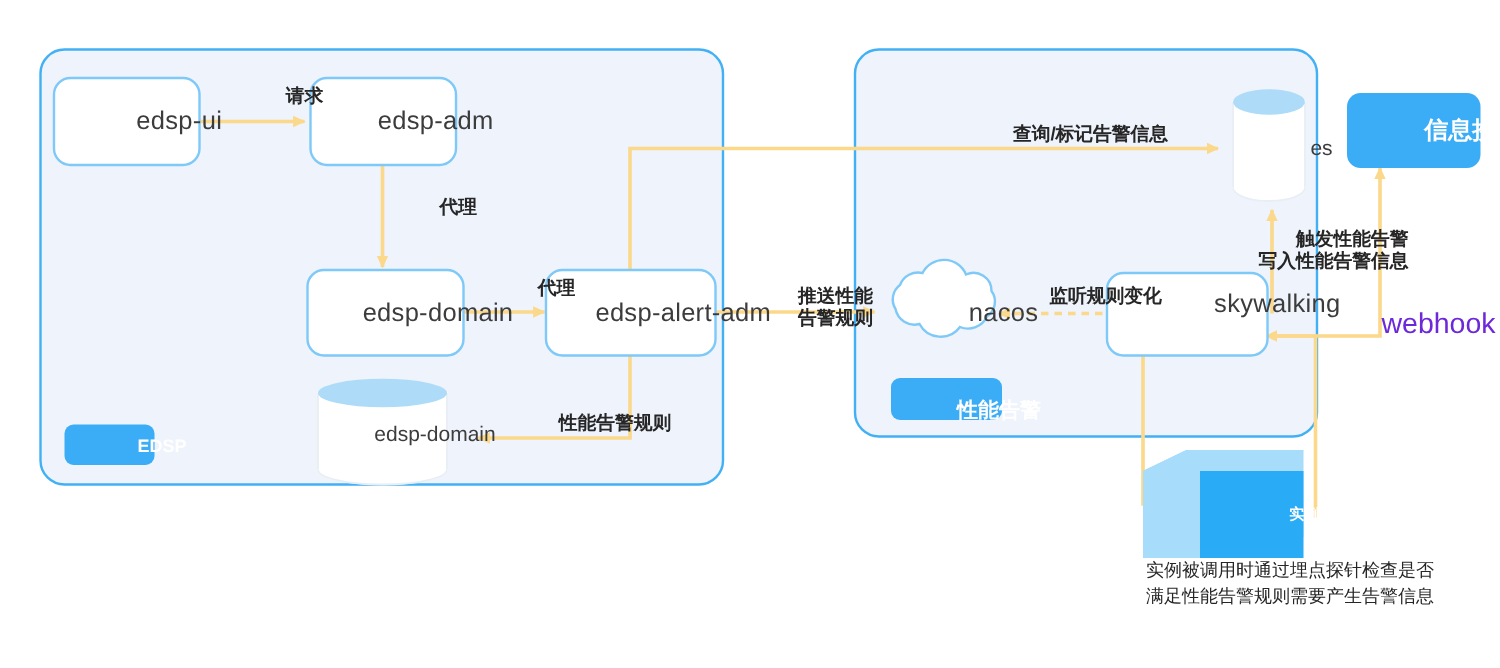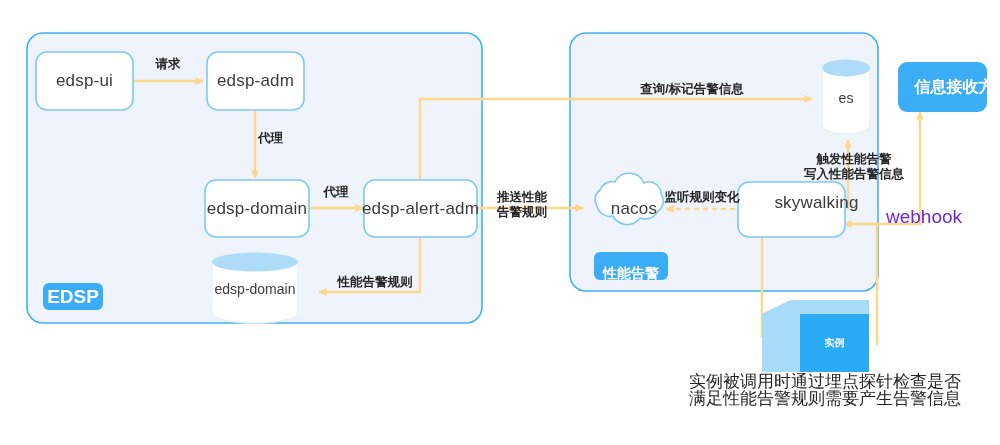--- a/index.html
+++ b/index.html
@@ -5,28 +5,28 @@
   html,body{margin:0;padding:0;background:#ffffff;}
   body{
     width:1000px;height:445px;position:relative;overflow:hidden;
     font-family:"Liberation Sans","DejaVu Sans",sans-serif;
     color:#333333;
   }
   #diagram{position:absolute;inset:0;width:1000px;height:445px;}
 
   .node-label{
     position:absolute;display:flex;align-items:center;justify-content:center;
-    text-align:center;pointer-events:none;white-space:pre;
+    text-align:right;pointer-events:none;white-space:pre;margin-left:35px;
   }
   .box-text{font-size:17px;color:#3c3c3c;letter-spacing:.2px;}
   .badge-text{font-size:16px;color:#ffffff;font-weight:bold;}
   .cube-text{font-size:10px;color:#ffffff;font-weight:bold;}
   .edge-text{font-size:12.5px;color:#262626;font-weight:bold;line-height:15px;}
   .edge-text-en{font-size:19px;color:#6d28d9;font-weight:normal;}
-  .note-text{font-size:17px;color:#262626;line-height:17px;font-weight:normal;}
+  .note-text{font-size:12px;color:#262626;line-height:17px;font-weight:normal;font-family:Liberation Mono, monospace;}
   .cyl-text{font-size:14px;color:#3c3c3c;}
 </style>
 </head>
 <body>
 
 <svg id="diagram" viewBox="0 0 1000 445" xmlns="http://www.w3.org/2000/svg">
   <defs>
     <marker id="ah" markerWidth="9" markerHeight="9" refX="7.6" refY="4.5" orient="auto" markerUnits="userSpaceOnUse">
       <path d="M0,0.6 L8.4,4.5 L0,8.4 z" fill="#fbd88a"></path>
     </marker>
@@ -132,21 +132,21 @@
 <div class="node-label box-text" style="left:207px;top:52px;width:97px;height:58px;">edsp-adm</div>
 <div class="node-label box-text" style="left:205px;top:180px;width:104px;height:57px;">edsp-domain</div>
 <div class="node-label box-text" style="left:364px;top:180px;width:113px;height:57px;border-radius:10px;">edsp-alert-adm</div>
 <div class="node-label box-text" style="left:738px;top:182px;width:107px;height:41px;padding-left:25px;">skywalking</div>
 <div class="node-label box-text" style="left:592px;top:192px;width:84px;height:34px;">nacos</div>
 <div class="node-label cyl-text" style="left:822px;top:80px;width:48px;height:36px;">es</div>
 <div class="node-label cyl-text" style="left:207px;top:272px;width:96px;height:34px;">edsp-domain</div>
 <div class="node-label badge-text" style="left:898px;top:62px;width:89px;height:50px;padding-left:12px;">信息接收方</div>
 <div class="node-label cube-text" style="left:800px;top:314px;width:69px;height:58px;">实例</div>
 
-<div class="node-label badge-text" style="left:43px;top:283px;width:60px;height:27px;font-size:19px;">EDSP</div>
+<div class="node-label badge-text" style="left:43px;top:283px;width:60px;height:27px;font-size:12px;">EDSP</div>
 <div class="node-label badge-text" style="left:594px;top:252px;width:74px;height:44px;font-size:14px;">性能告警</div>
 
 <div class="node-label edge-text" style="left:133px;top:52px;width:70px;height:24px;">请求</div>
 <div class="node-label edge-text" style="left:258px;top:128px;width:54px;height:20px;justify-content:flex-start;">代理</div>
 <div class="node-label edge-text" style="left:309px;top:180px;width:54px;height:24px;">代理</div>
 <div class="node-label edge-text" style="left:487px;top:188px;width:70px;height:34px;flex-direction:column;justify-content:center;">推送性能
 告警规则</div>
 <div class="node-label edge-text" style="left:592px;top:79px;width:200px;height:20px;">查询/标记告警信息</div>
 <div class="node-label edge-text" style="left:325px;top:272px;width:100px;height:20px;">性能告警规则</div>
 <div class="node-label edge-text" style="left:662px;top:187px;width:80px;height:20px;">监听规则变化</div>

